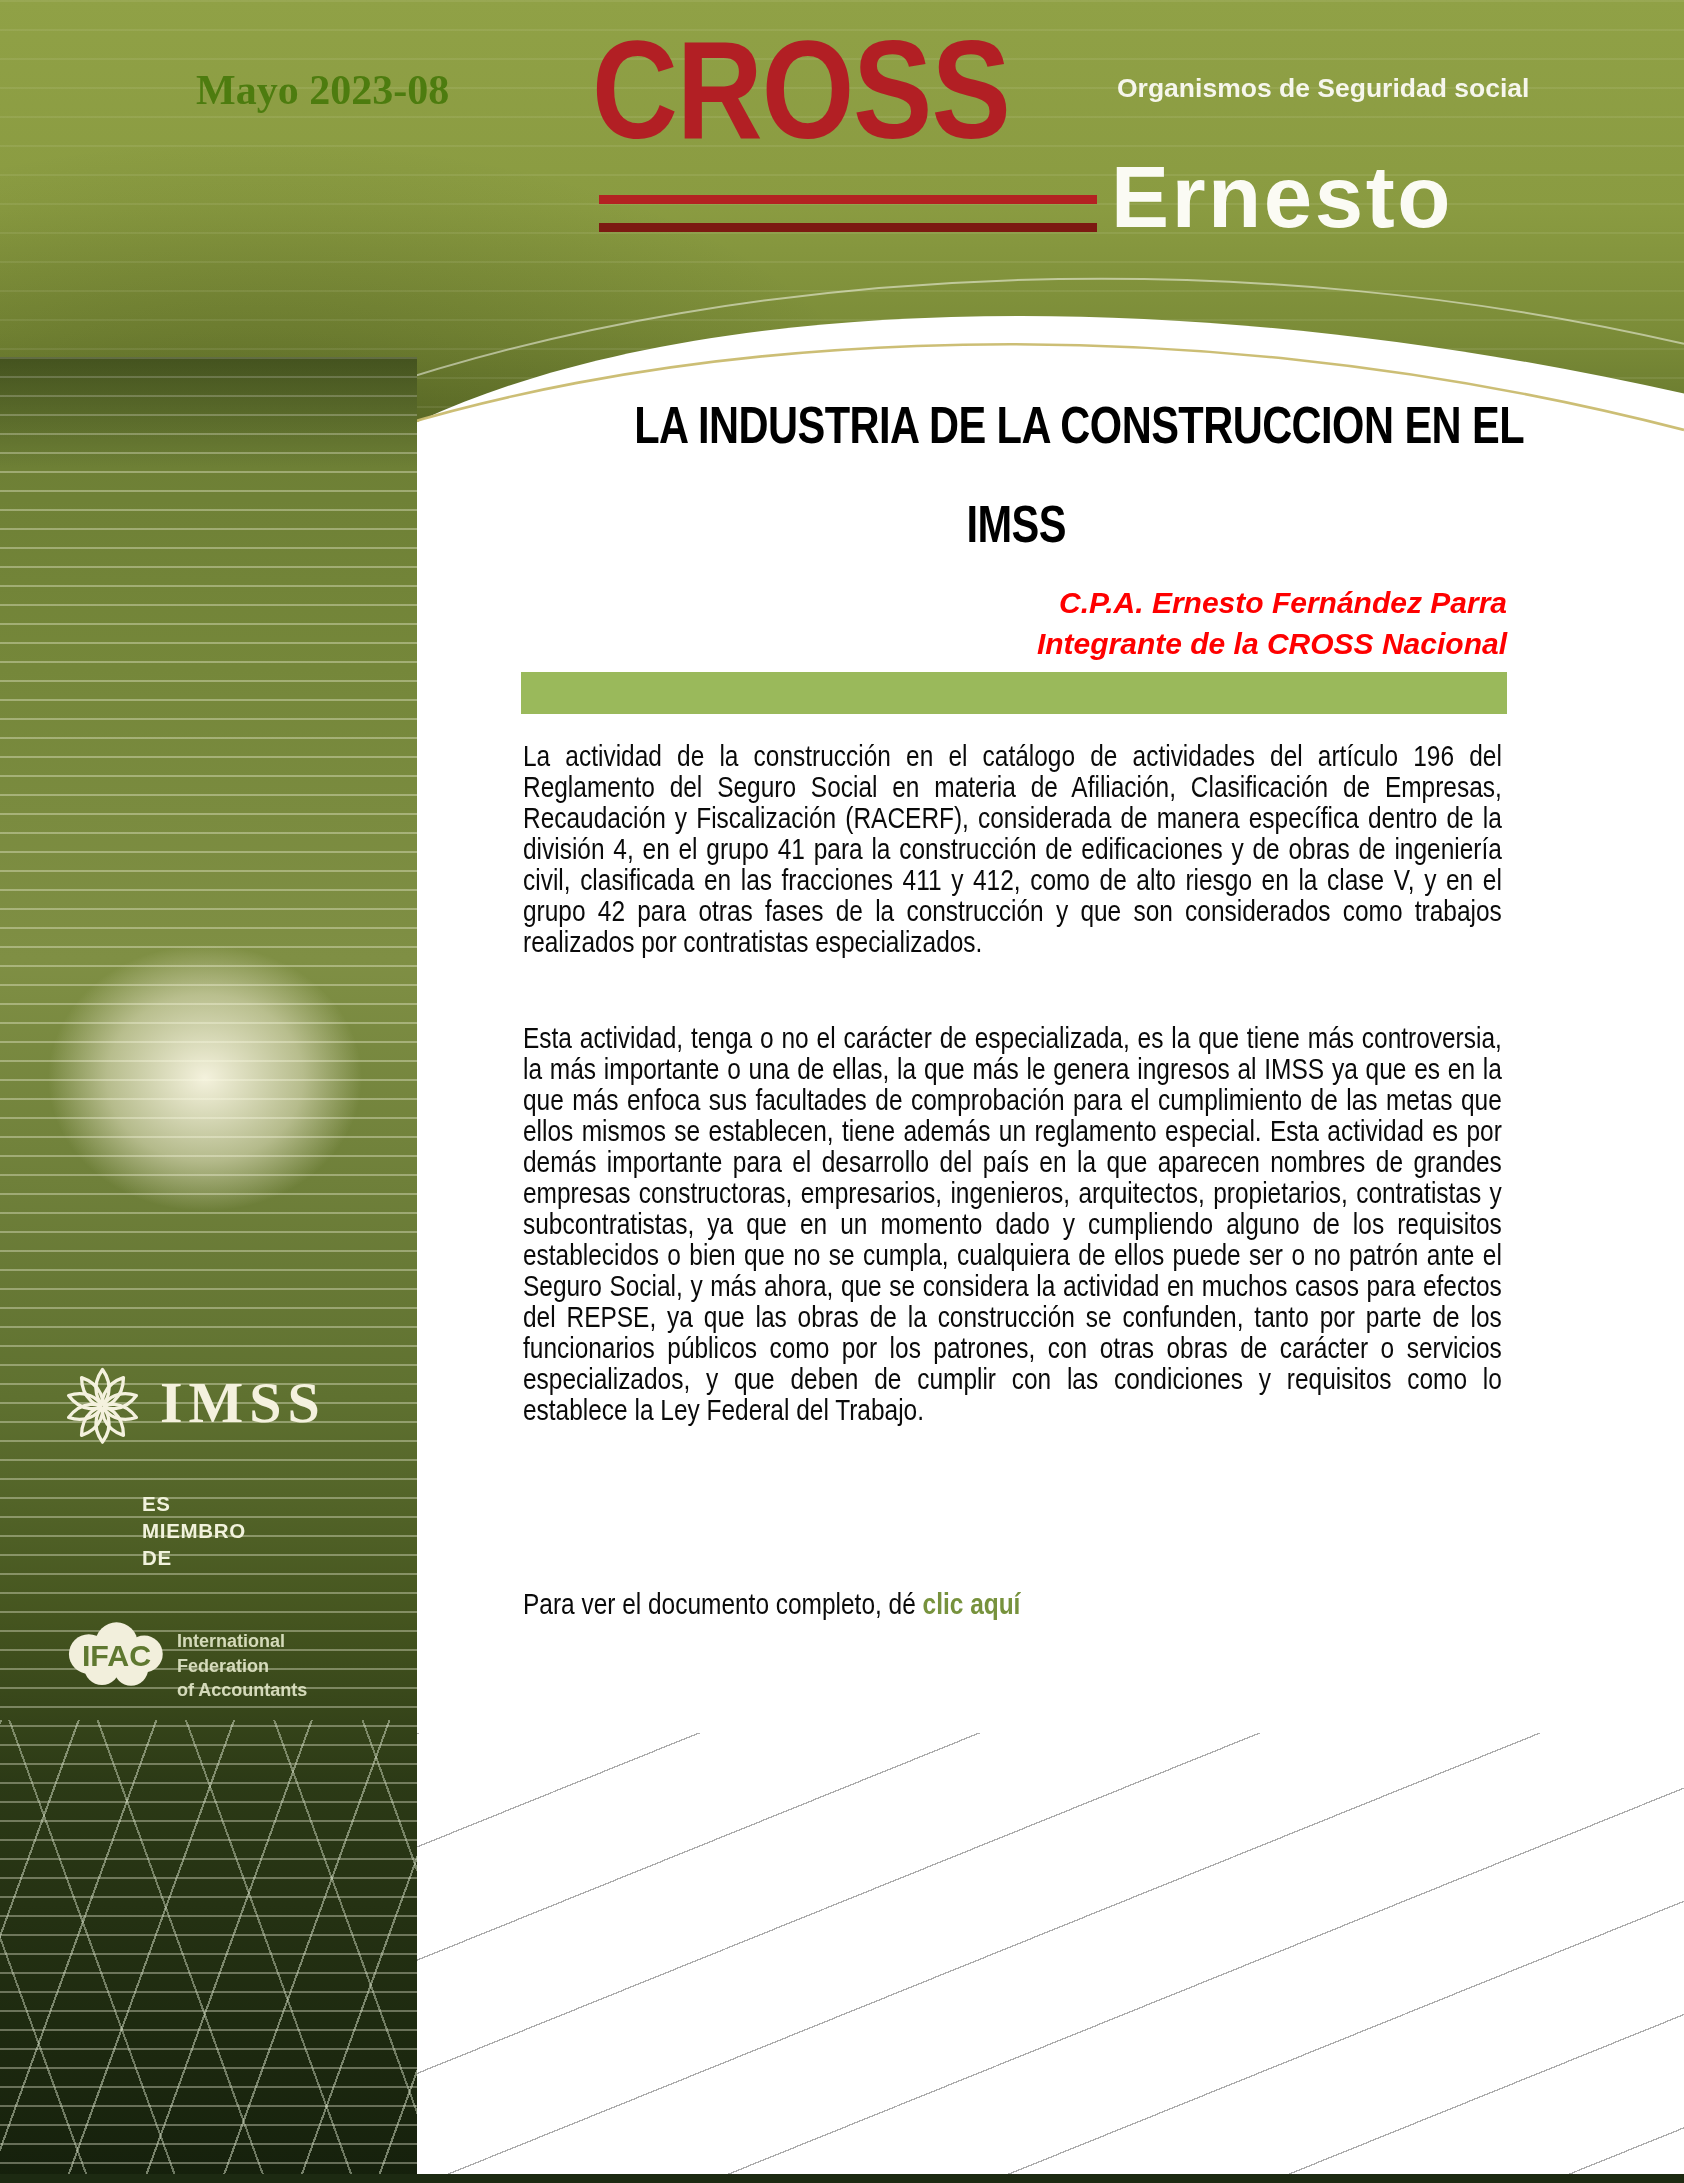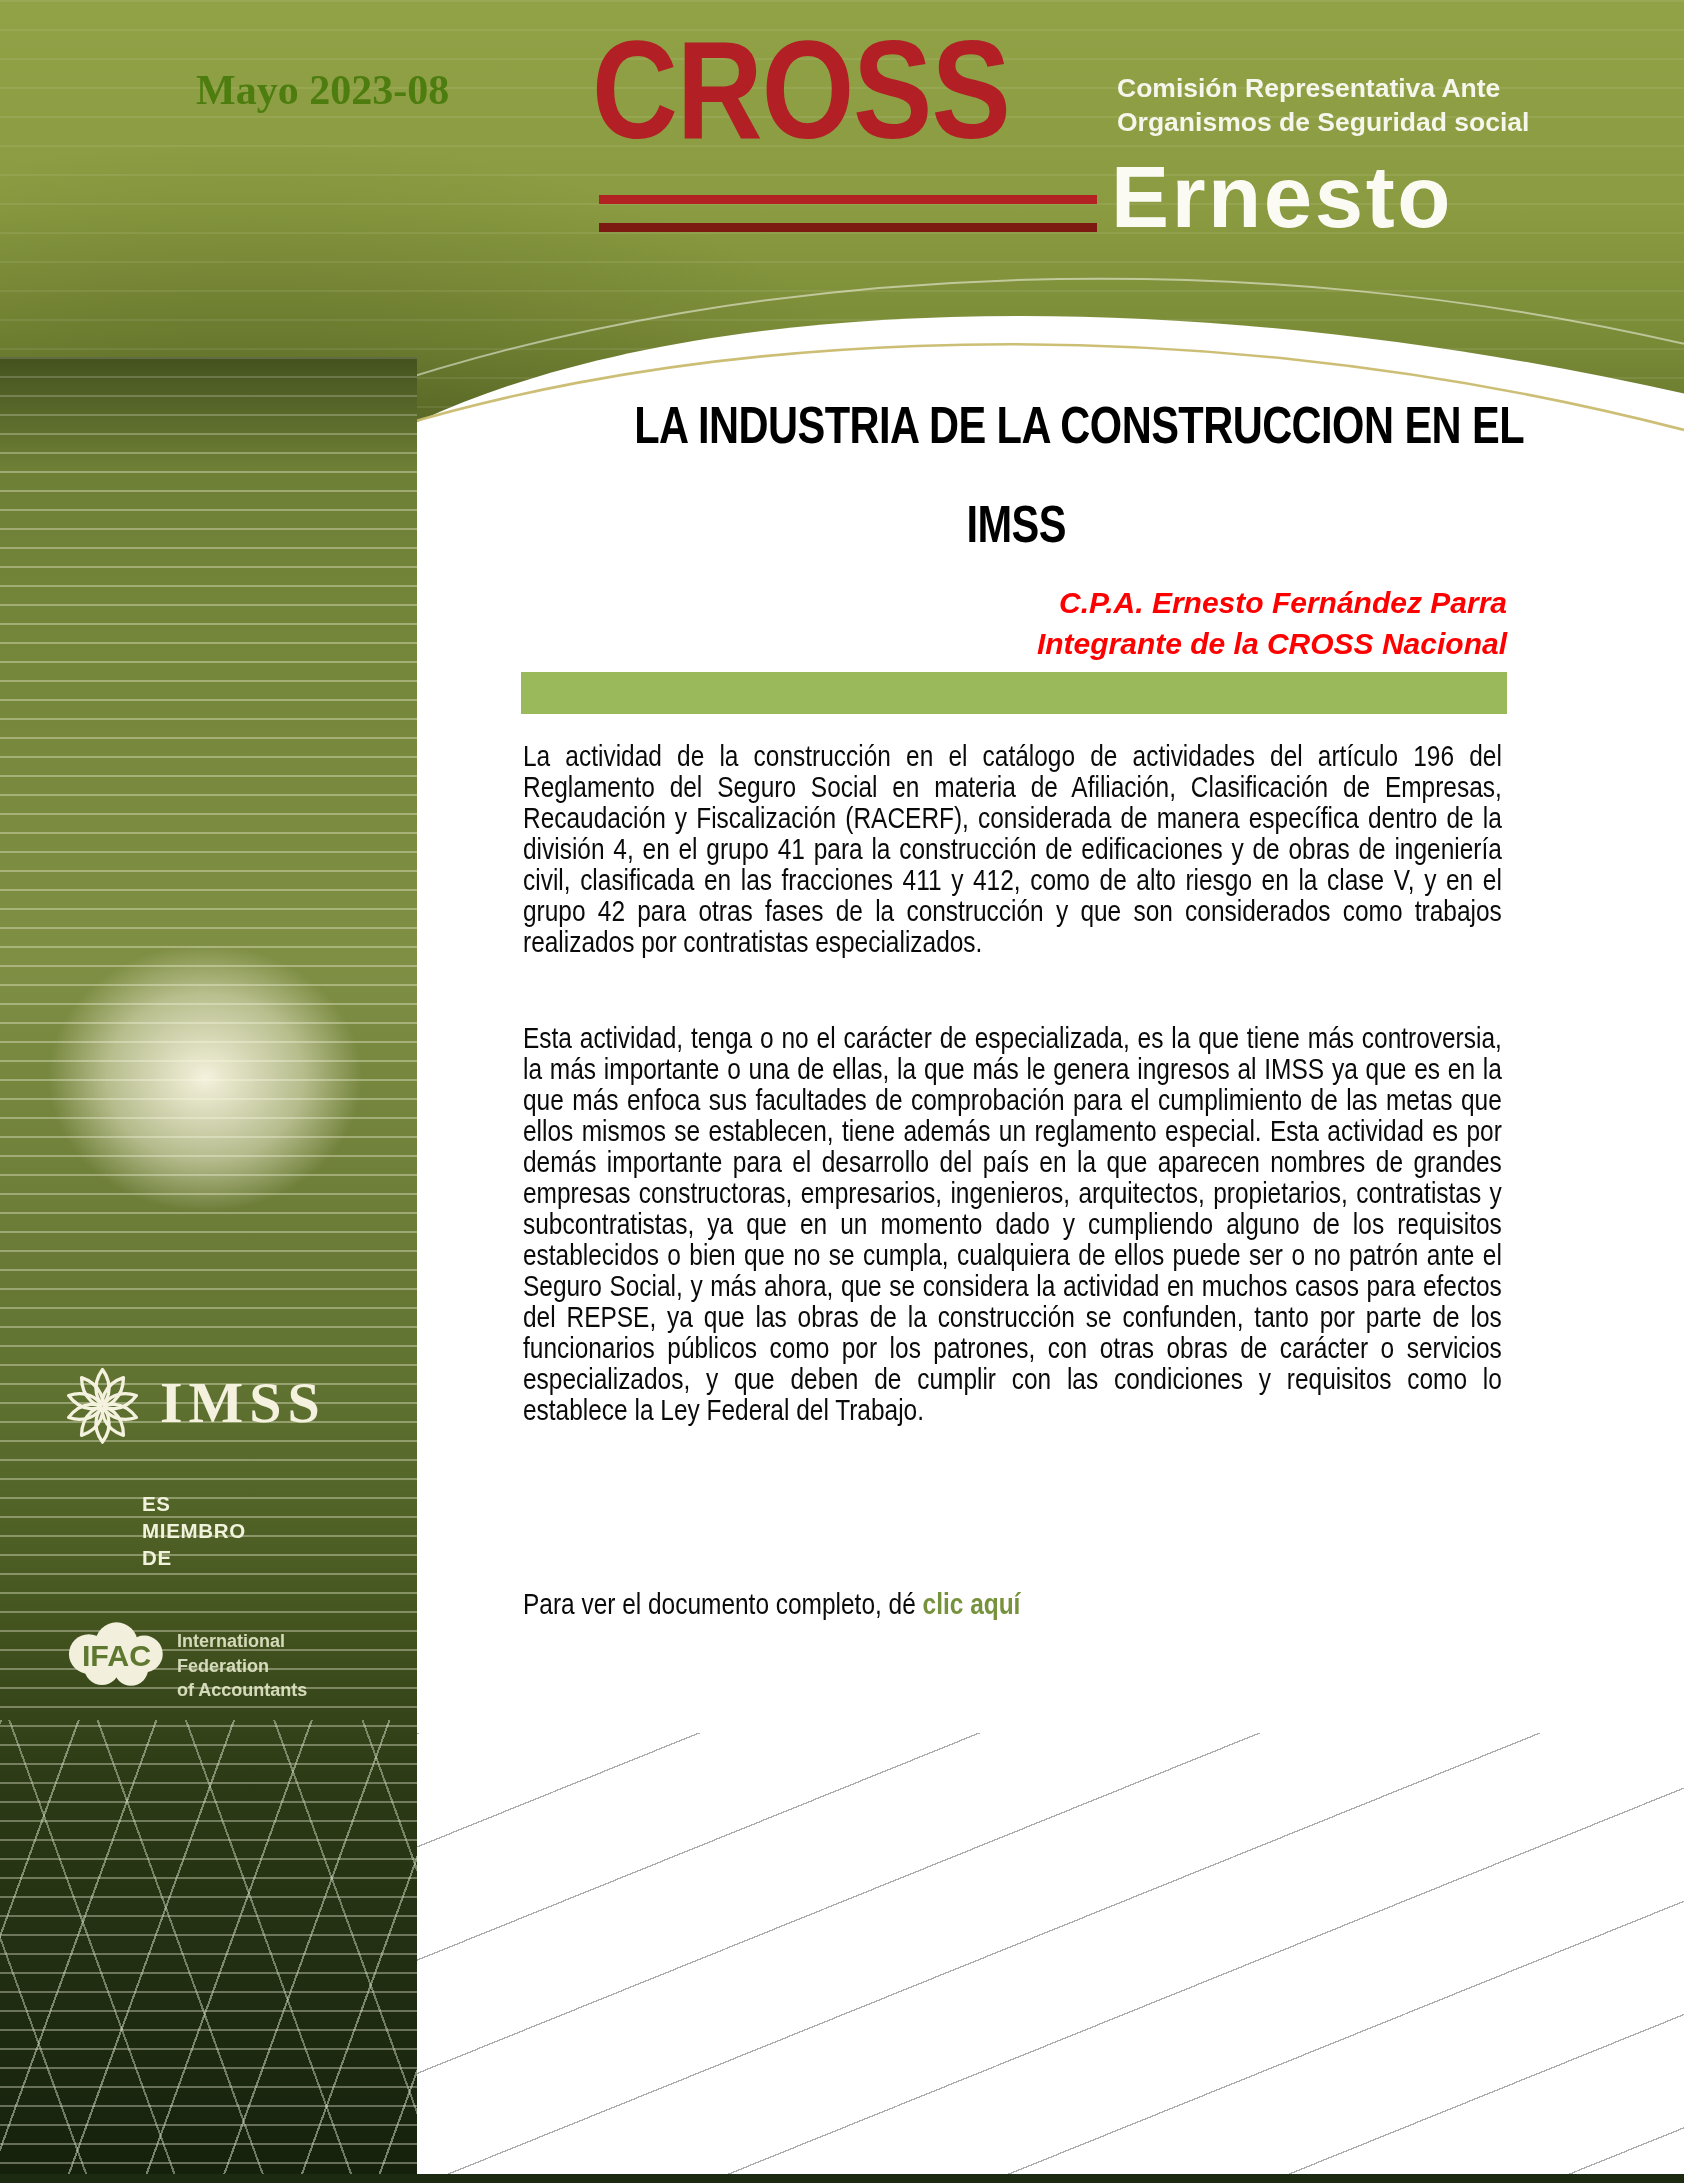--- a/index.html
+++ b/index.html
@@ -187,21 +187,20 @@
     <div>Federation</div>
     <div>of Accountants</div>
   </div>
 </div>
 
 <div class="issue-date">Mayo 2023-08</div>
 <div class="cross-wordmark">CROSS</div>
 <div class="rule rule-1"></div>
 <div class="rule rule-2"></div>
 <div class="tagline">
-  <div>Comisión Representativa Ante</div>
   <div>Organismos de Seguridad social</div>
 </div>
 <div class="informa">Ernesto</div>
 
 <div class="article-title">
   <span class="t-line">LA INDUSTRIA DE LA CONSTRUCCION EN EL</span>
 </div>
 <div class="article-title t2">
   <span class="t-line">IMSS</span>
 </div>

